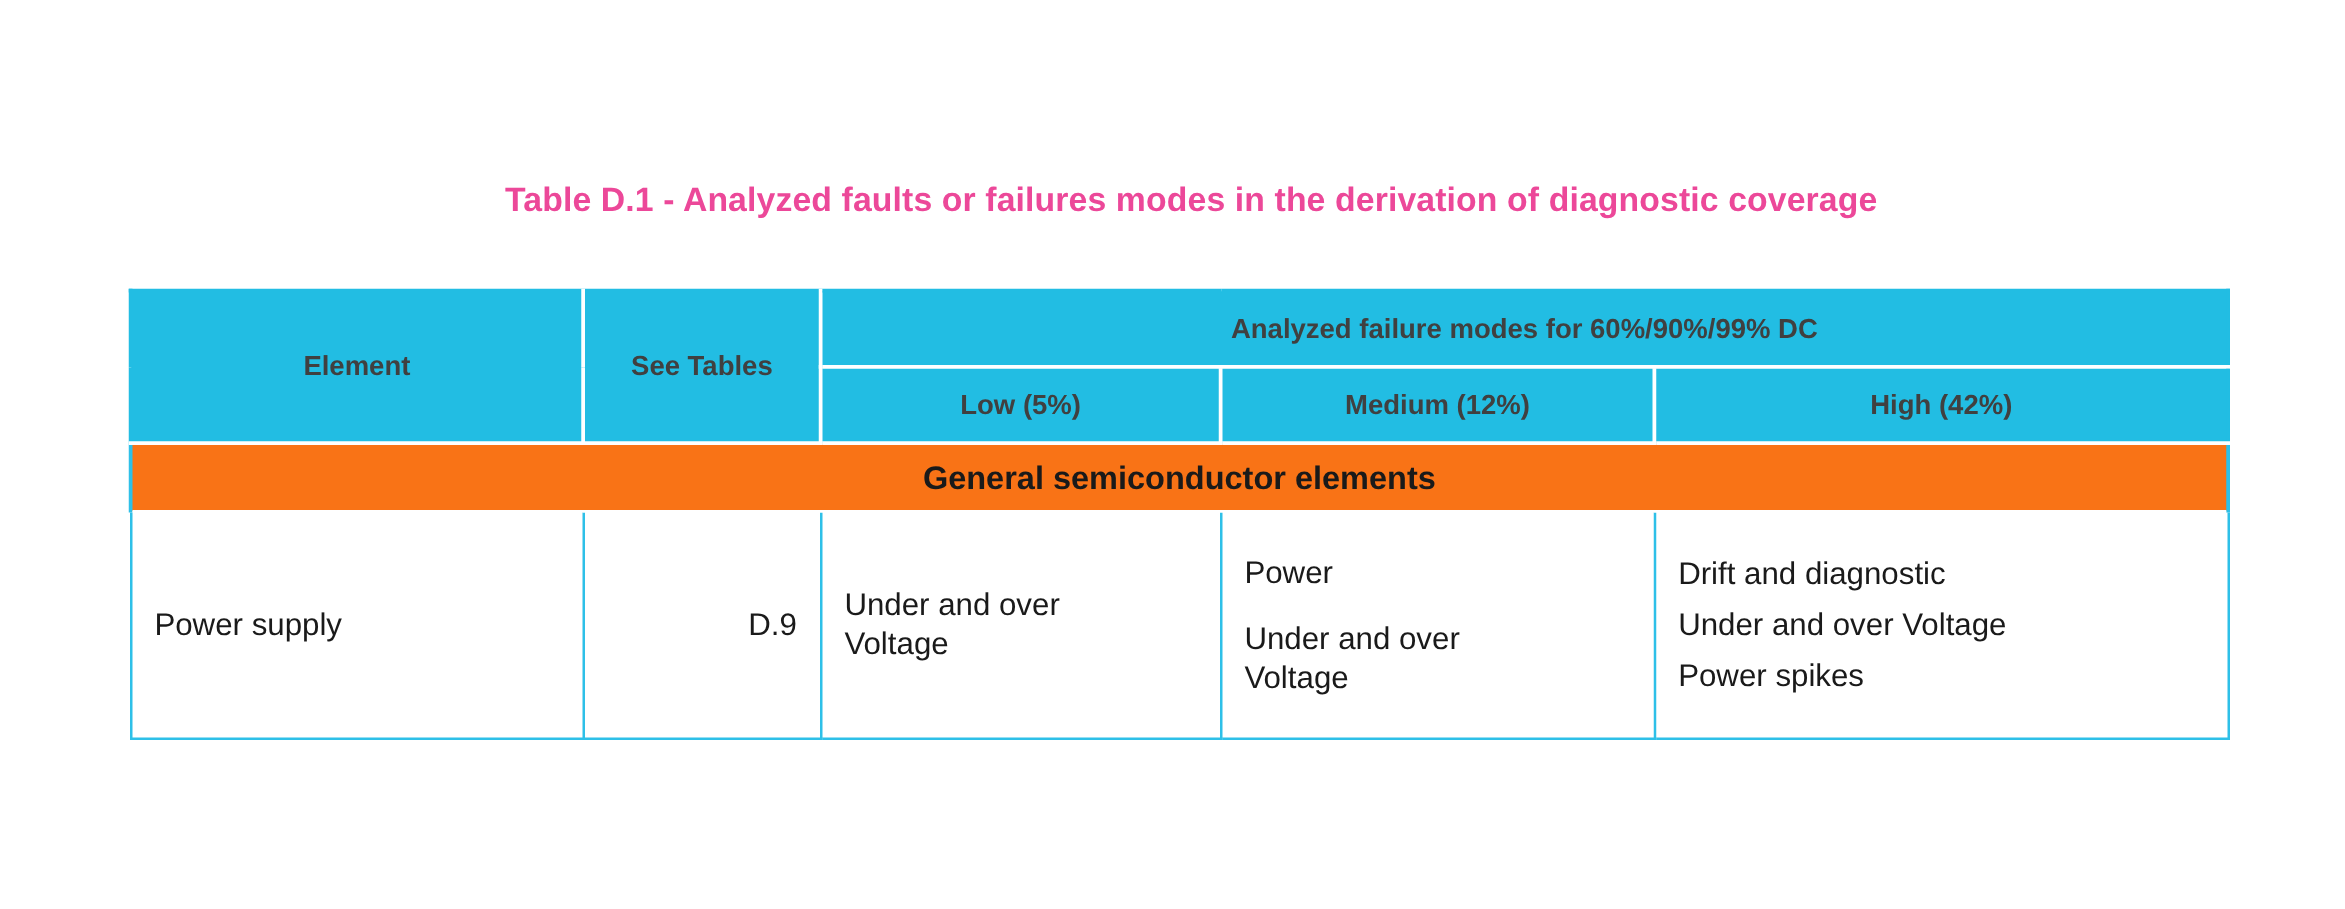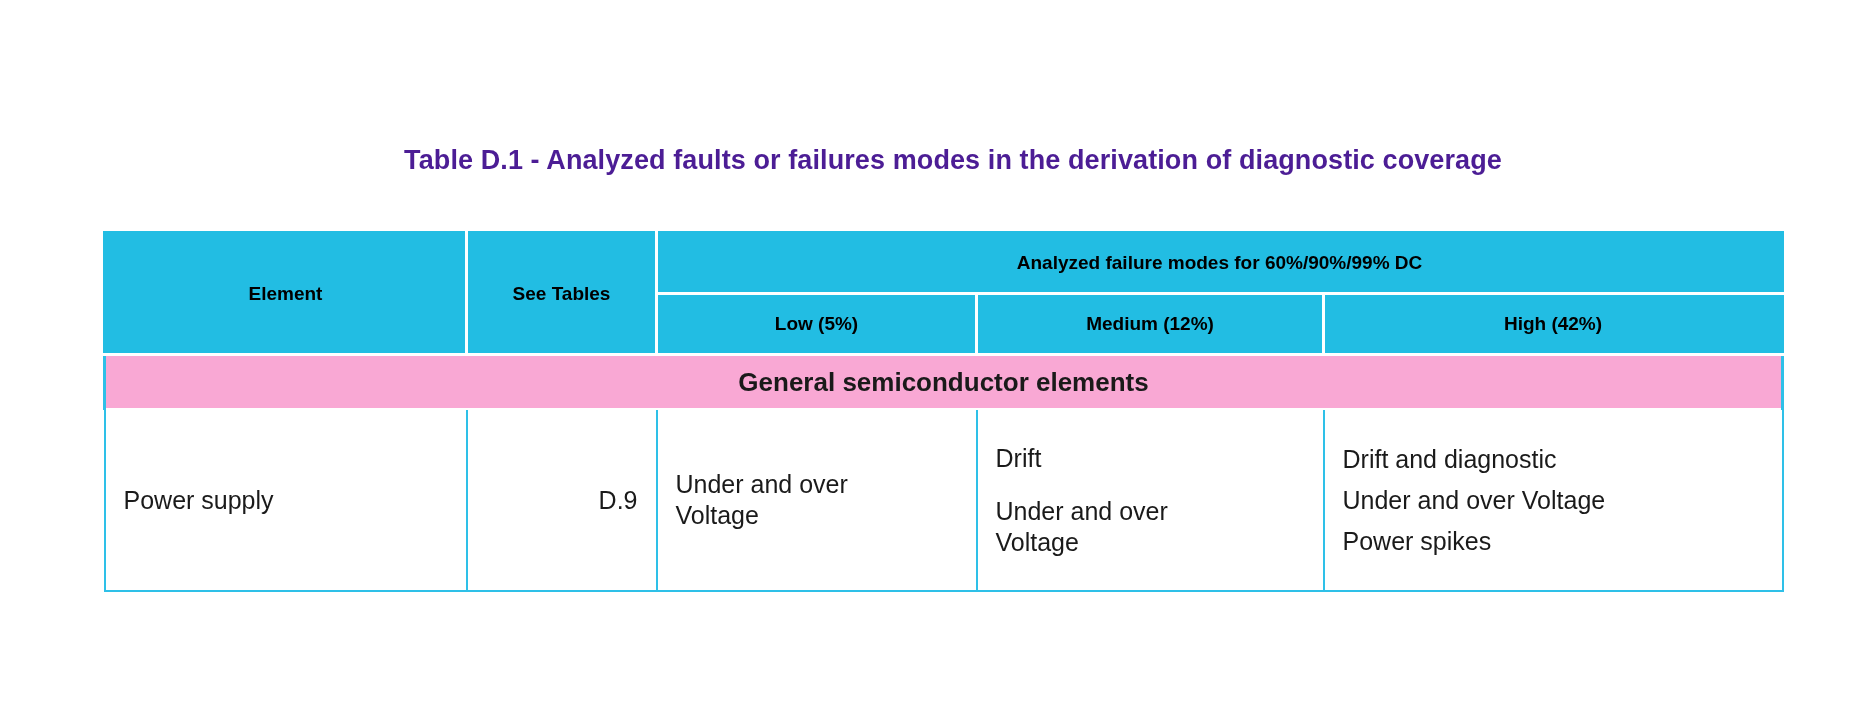--- a/index.html
+++ b/index.html
@@ -25,21 +25,21 @@
   .table-title {
     position: absolute;
     left: 0;
     top: 160px;
     width: 1876px;
     transform: translateY(-50%);
     text-align: center;
     font-size: 27px;
     font-weight: bold;
     letter-spacing: 0.1px;
-    color: #4c1d95;
+    color: #ec4899;
     padding-left: 30px;
     box-sizing: border-box;
   }
 
   .table-wrap {
     position: absolute;
     left: 103px;
     top: 231px;
     width: 1678px;
   }
@@ -57,42 +57,42 @@
   table.dtable col.c-high     { width: 459px; }
 
   th, td {
     padding: 0;
     vertical-align: middle;
   }
 
   
   .hd {
     background: #22bde3;
-    color: #000000;
+    color: #404040;
     font-weight: bold;
     text-align: center;
-    font-size: 19px;
+    font-size: 22px;
     line-height: 1.22;
     border-left: 3px solid #ffffff;
     border-right: 3px solid #ffffff;
     border-top: 3px solid #ffffff;
     border-bottom: 3px solid #ffffff;
     padding: 6px 8px;
   }
   .hd.edge-l { border-left-color: #22bde3; }
   .hd.edge-r { border-right-color: #22bde3; }
   .hd.edge-t { border-top-color: #22bde3; }
 
   .hd-element, .hd-tables { height: 100px; }
   .hd-span  { height: 46px; }
   .hd-sub   { height: 46px; }
 
   
   .section-row td {
-    background: #f9a8d4;
+    background: #f97316;
     text-align: center;
     font-weight: bold;
     font-size: 26px;
     color: #1a1a1a;
     height: 52px;
     border-left: 3px solid #2ec0e8;
     border-right: 3px solid #2ec0e8;
     border-top: 2px solid #ffffff;
     border-bottom: 2px solid #ffffff;
   }
@@ -154,21 +154,21 @@
         <tr class="section-row">
           <td colspan="5">General semiconductor elements</td>
         </tr>
         <tr class="body-row">
           <td class="cell-element">Power supply</td>
           <td class="cell-tables">D.9</td>
           <td class="cell-modes">
             <span class="ln wrap2">Under and over Voltage</span>
           </td>
           <td class="cell-modes spaced">
-            <span class="ln">Drift</span>
+            <span class="ln">Power</span>
             <span class="ln wrap2">Under and over Voltage</span>
           </td>
           <td class="cell-modes tight">
             <span class="ln">Drift and diagnostic</span>
             <span class="ln">Under and over Voltage</span>
             <span class="ln">Power spikes</span>
           </td>
         </tr>
       </tbody>
     </table>

